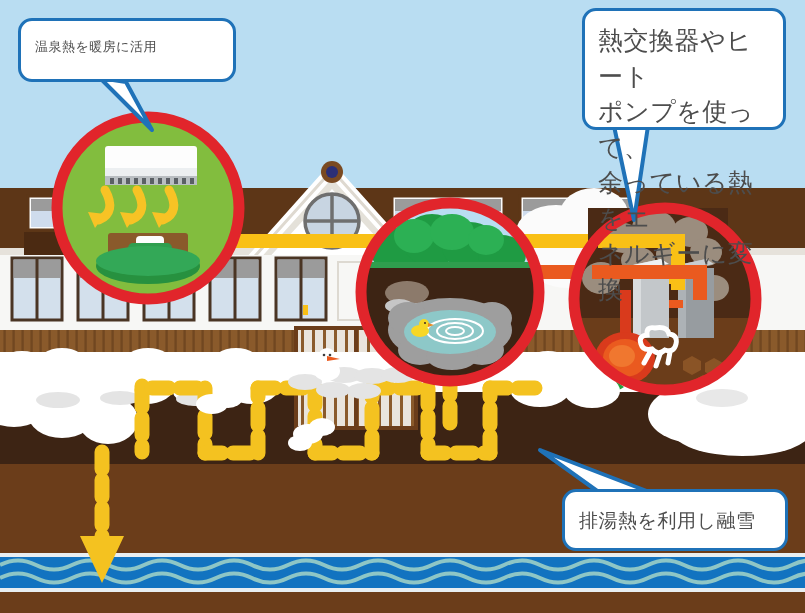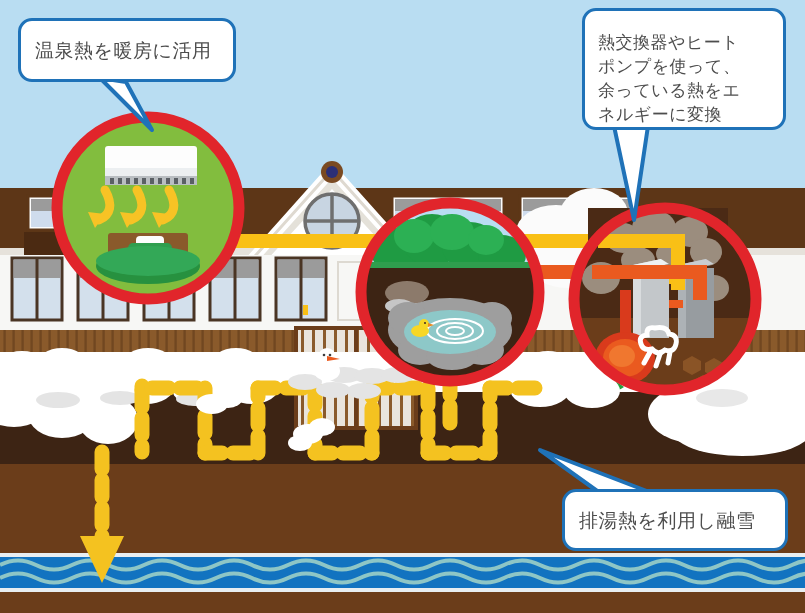--- a/index.html
+++ b/index.html
@@ -22,23 +22,23 @@
     line-height:1.5;
     letter-spacing:.5px;
   }
   .callout .txt{
     display:block;
     padding:10px 14px;
     font-size:19px;
     white-space:pre-line;
   }
   #co-heating{left:18px;top:18px;width:218px;height:64px;}
-  #co-heating .txt{padding:16px 14px;font-size:19px;}
+  #co-heating .txt{padding:16px 14px;font-size:13px;}
   #co-exchange{left:582px;top:8px;width:204px;height:122px;}
-  #co-exchange .txt{padding:20px 13px;font-size:17px;line-height:1.42;}
+  #co-exchange .txt{padding:12px 13px;font-size:25px;line-height:1.42;}
   #co-melt{left:562px;top:489px;width:226px;height:62px;}
   #co-melt .txt{padding:15px 14px;font-size:19px;border-radius:29px;}
   .lbl-hidden{position:absolute;width:1px;height:1px;overflow:hidden;clip:rect(0 0 0 0);}
 </style>
 </head>
 <body>
 
 <div id="stage">
 
   <svg id="scene" viewBox="0 0 805 613" width="805" height="613" xmlns="http://www.w3.org/2000/svg">

